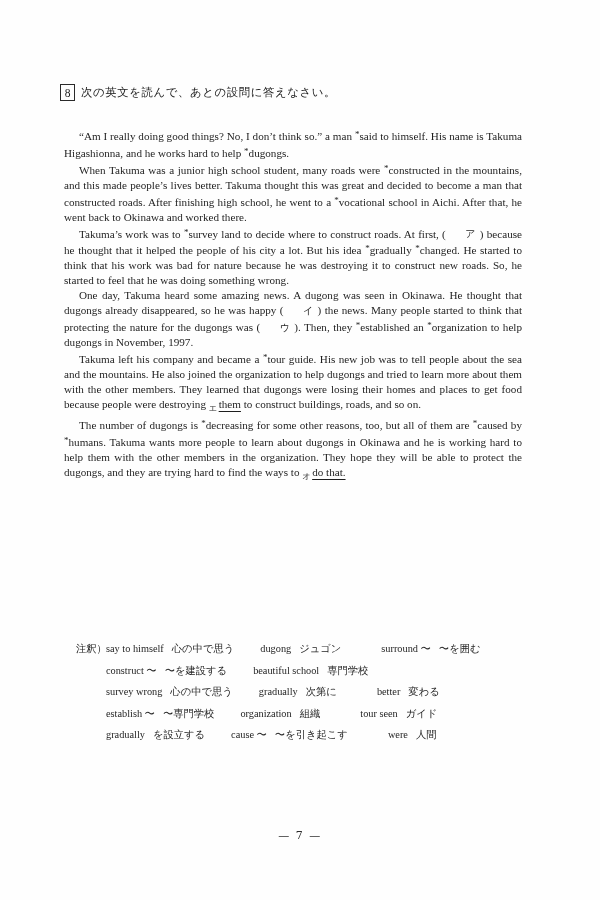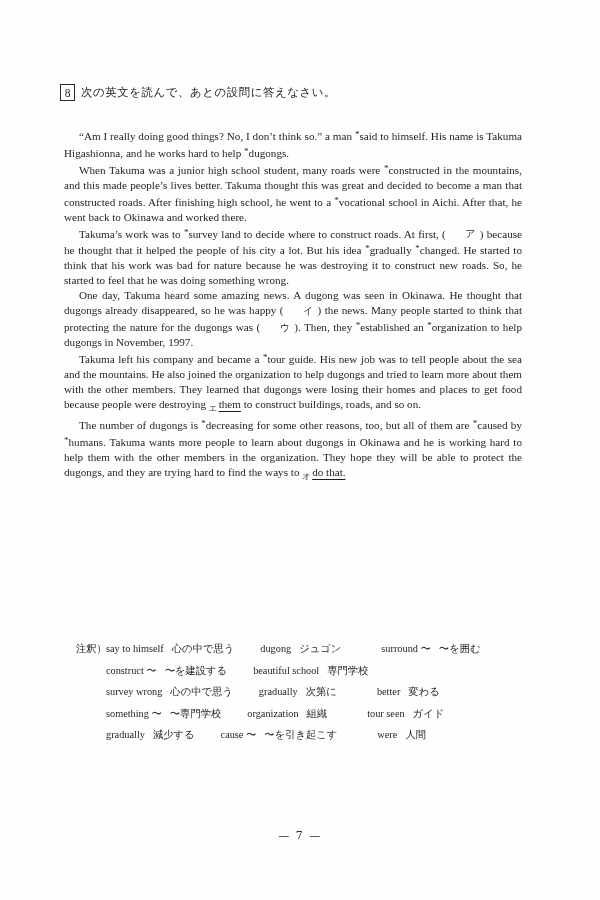--- a/index.html
+++ b/index.html
@@ -138,19 +138,19 @@
       <p><span>Takuma’s work was to </span><span class="ast">*</span><span>survey land to decide where to construct roads.  At first, (</span><span class="blank">ア</span><span>) because he thought that it helped the people of his city a lot.  But his idea </span><span class="ast">*</span><span>gradually </span><span class="ast">*</span><span>changed.  He started to think that his work was bad for nature because he was destroying it to construct new roads.  So, he started to feel that he was doing something wrong.</span></p>
       <p><span>One day, Takuma heard some amazing news.  A dugong was seen in Okinawa.  He thought that dugongs already disappeared, so he was happy (</span><span class="blank">イ</span><span>) the news.  Many people started to think that protecting the nature for the dugongs was (</span><span class="blank">ウ</span><span>).  Then, they </span><span class="ast">*</span><span>established an </span><span class="ast">*</span><span>organization to help dugongs in November, 1997.</span></p>
       <p><span>Takuma left his company and became a </span><span class="ast">*</span><span>tour guide.  His new job was to tell people about the sea and the mountains.  He also joined the organization to help dugongs and tried to learn more about them with the other members.  They learned that dugongs were losing their homes and places to get food because people were destroying </span><span class="mark">エ</span><span class="ul">them</span><span> to construct buildings, roads, and so on.</span></p>
       <p class=""><span>The number of dugongs is </span><span class="ast">*</span><span>decreasing for some other reasons, too, but all of them are </span><span class="ast">*</span><span>caused by </span><span class="ast">*</span><span>humans.  Takuma wants more people to learn about dugongs in Okinawa and he is working hard to help them with the other members in the organization.  They hope they will be able to protect the dugongs, and they are trying hard to find the ways to </span><span class="mark">オ</span><span class="ul">do that.</span></p>
     </div>
 
   <div class="notes" id="notes">
       <div class="notes-row"><span class="notes-label jp">注釈）</span><span>say to himself</span><span class="gap-s"></span><span class="jp">心の中で思う</span><span class="gap-m"></span><span>dugong</span><span class="gap-s"></span><span class="jp">ジュゴン</span><span class="gap-l"></span><span>surround 〜</span><span class="gap-s"></span><span class="jp">〜を囲む</span></div>
       <div class="notes-row"><span class="notes-indent"></span><span>construct 〜</span><span class="gap-s"></span><span class="jp">〜を建設する</span><span class="gap-m"></span><span>beautiful school</span><span class="gap-s"></span><span class="jp">専門学校</span></div>
       <div class="notes-row"><span class="notes-indent"></span><span>survey wrong</span><span class="gap-s"></span><span class="jp">心の中で思う</span><span class="gap-m"></span><span>gradually</span><span class="gap-s"></span><span class="jp">次第に</span><span class="gap-l"></span><span>better</span><span class="gap-s"></span><span class="jp">変わる</span></div>
-      <div class="notes-row"><span class="notes-indent"></span><span>something 〜</span><span class="gap-s"></span><span class="jp">〜専門学校</span><span class="gap-m"></span><span>organization</span><span class="gap-s"></span><span class="jp">組織</span><span class="gap-l"></span><span>tour seen</span><span class="gap-s"></span><span class="jp">ガイド</span></div>
-      <div class="notes-row"><span class="notes-indent"></span><span>gradually</span><span class="gap-s"></span><span class="jp">減少する</span><span class="gap-m"></span><span>cause 〜</span><span class="gap-s"></span><span class="jp">〜を引き起こす</span><span class="gap-l"></span><span>were</span><span class="gap-s"></span><span class="jp">人間</span></div>
+      <div class="notes-row"><span class="notes-indent"></span><span>establish 〜</span><span class="gap-s"></span><span class="jp">〜専門学校</span><span class="gap-m"></span><span>organization</span><span class="gap-s"></span><span class="jp">組織</span><span class="gap-l"></span><span>tour seen</span><span class="gap-s"></span><span class="jp">ガイド</span></div>
+      <div class="notes-row"><span class="notes-indent"></span><span>gradually</span><span class="gap-s"></span><span class="jp">を設立する</span><span class="gap-m"></span><span>cause 〜</span><span class="gap-s"></span><span class="jp">〜を引き起こす</span><span class="gap-l"></span><span>were</span><span class="gap-s"></span><span class="jp">人間</span></div>
     </div>
 
   <div class="pagenum">— 7 —</div>
 
 </div>
 
 </body></html>

